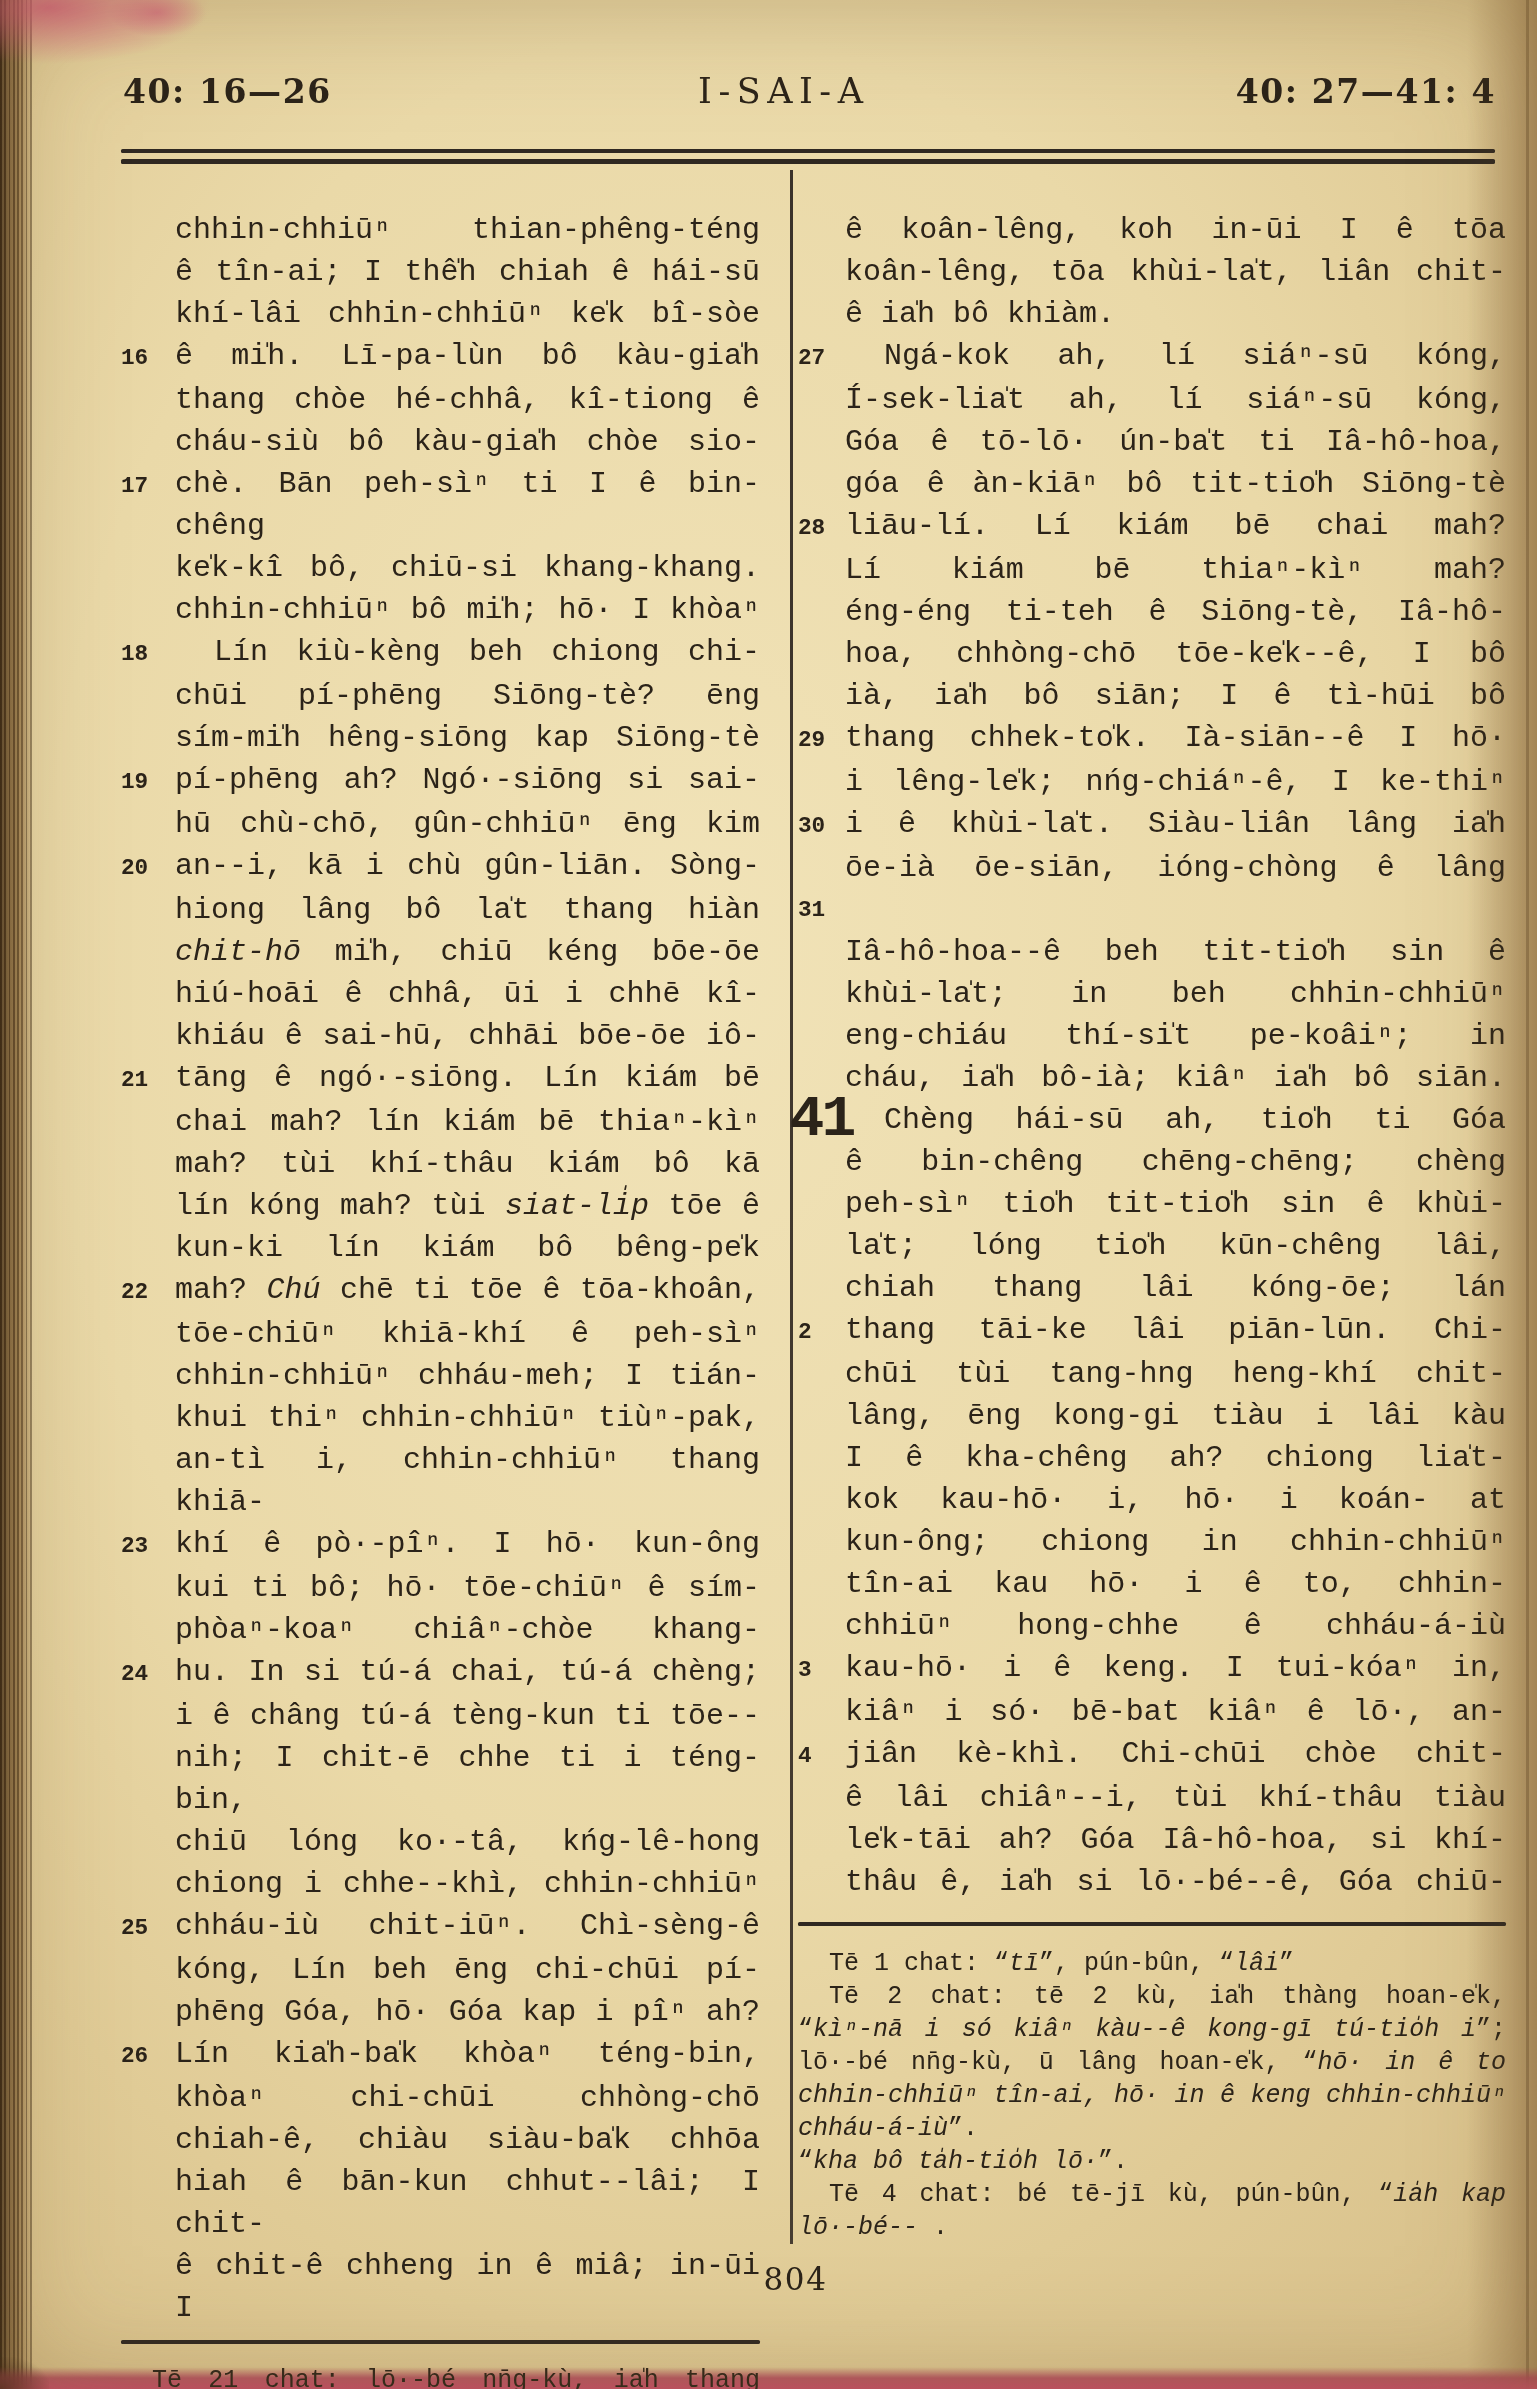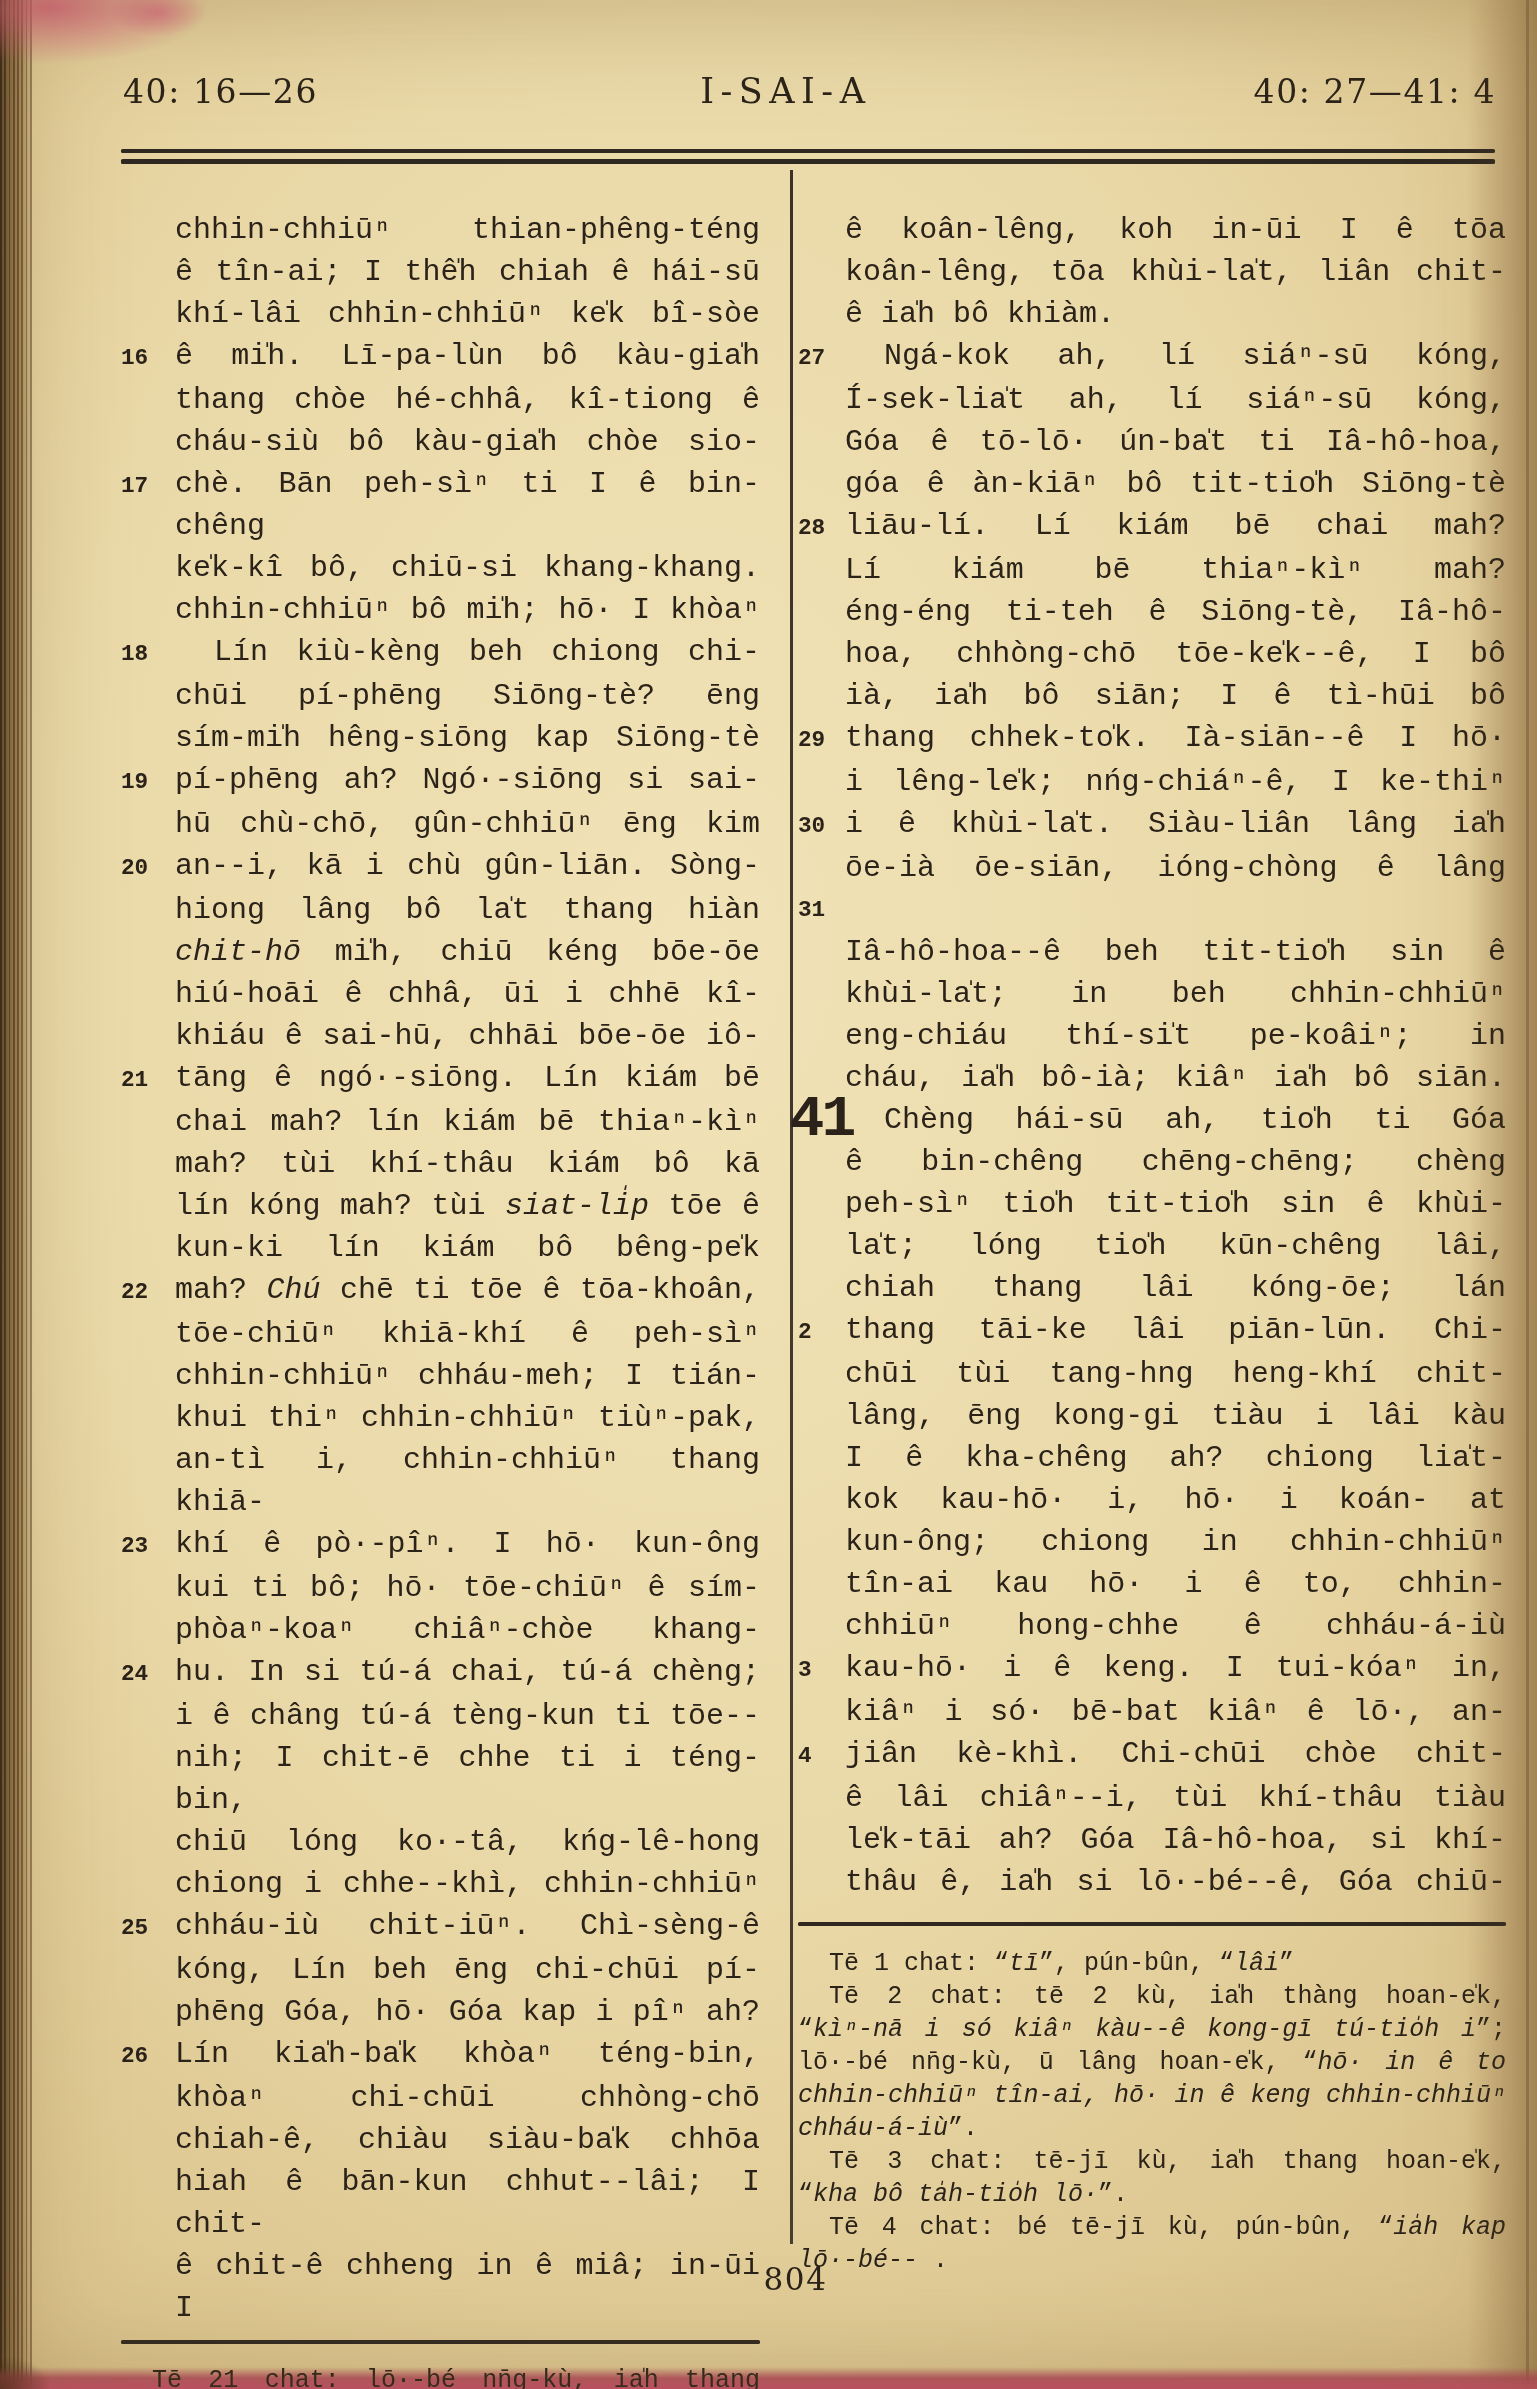--- a/index.html
+++ b/index.html
@@ -25,21 +25,21 @@
   .edge-bottom-left{ position:absolute; left:0; bottom:0; width:49px; height:32px;
     background: radial-gradient(ellipse at 0% 100%, rgba(60,30,20,.8), rgba(60,30,20,0) 75%); }
   .edge-right{ position:absolute; right:0; top:0; width:70px; height:100%;
     background: linear-gradient(270deg, #ad8f60 0%, rgba(173,143,96,.55) 40%, rgba(173,143,96,0) 100%); }
   .edge-right-line{ position:absolute; right:7.6px; top:0; width:3.8px; height:100%;
     background: rgba(85,62,35,.35); }
 
   
   .header{ position:absolute; top:71px; left:123px; width:1373px;
     display:flex; justify-content:space-between; align-items:baseline; }
-  .href{ font-size:33px; font-weight:normal; letter-spacing:1.6px; }
+  .href{ font-size:33px; font-weight:bold; letter-spacing:1.6px; }
   .htitle{ font-size:35px; font-weight:normal; letter-spacing:6.5px; }
   .double-rule{ position:absolute; top:149px; left:121px; width:1374px; }
   .double-rule .bar{ height:4.3px; background:#2f2821; margin-bottom:6px; border-radius:1.6px; }
   .col-divider{ position:absolute; left:790px; top:170px; width:2.7px; height:2074px;
     background:linear-gradient(#3a322a,#473d31); }
 
   
   .col{ position:absolute; top:209px; font-size:30px; line-height:42px;font-family:Liberation Mono, monospace; }
   .col.left{ left:121px; width:639px; }
   .col.right{ left:798px; width:708px; }
@@ -444,21 +444,20 @@
         </div>
       </div>
     <div class="fnrule"></div>
     <div class="fnotes">
         <div class="fnote-line ind nj">Tē 1 chat: “<i>tī</i>”, pún-bûn, “<i>lâi</i>”</div>
         <div class="fnote-line ind">Tē 2 chat: tē 2 kù, ia̍h thàng hoan-e̍k,</div>
         <div class="fnote-line">“<i>kìⁿ-nā i só kiâⁿ kàu--ê kong-gī tú-tio̍h i</i>”;</div>
         <div class="fnote-line">lō·-bé nn̄g-kù, ū lâng hoan-e̍k, “<i>hō· in ê to</i></div>
         <div class="fnote-line"><i>chhin-chhiūⁿ tîn-ai, hō· in ê keng chhin-chhiūⁿ</i></div>
         <div class="fnote-line nj"><i>chháu-á-iù</i>”.</div>
-        <div class="fnote-line ind">Tē 3 chat: tē-jī kù, ia̍h thang hoan-e̍k,</div>
         <div class="fnote-line nj">“<i>kha bô ta̍h-tio̍h lō·</i>”.</div>
         <div class="fnote-line ind">Tē 4 chat: bé tē-jī kù, pún-bûn, “<i>ia̍h kap</i></div>
         <div class="fnote-line nj"><i>lō·-bé--</i> .</div>
       </div>
   </div>
 
   <div class="pagenum">804</div>
 </div>
 
 

